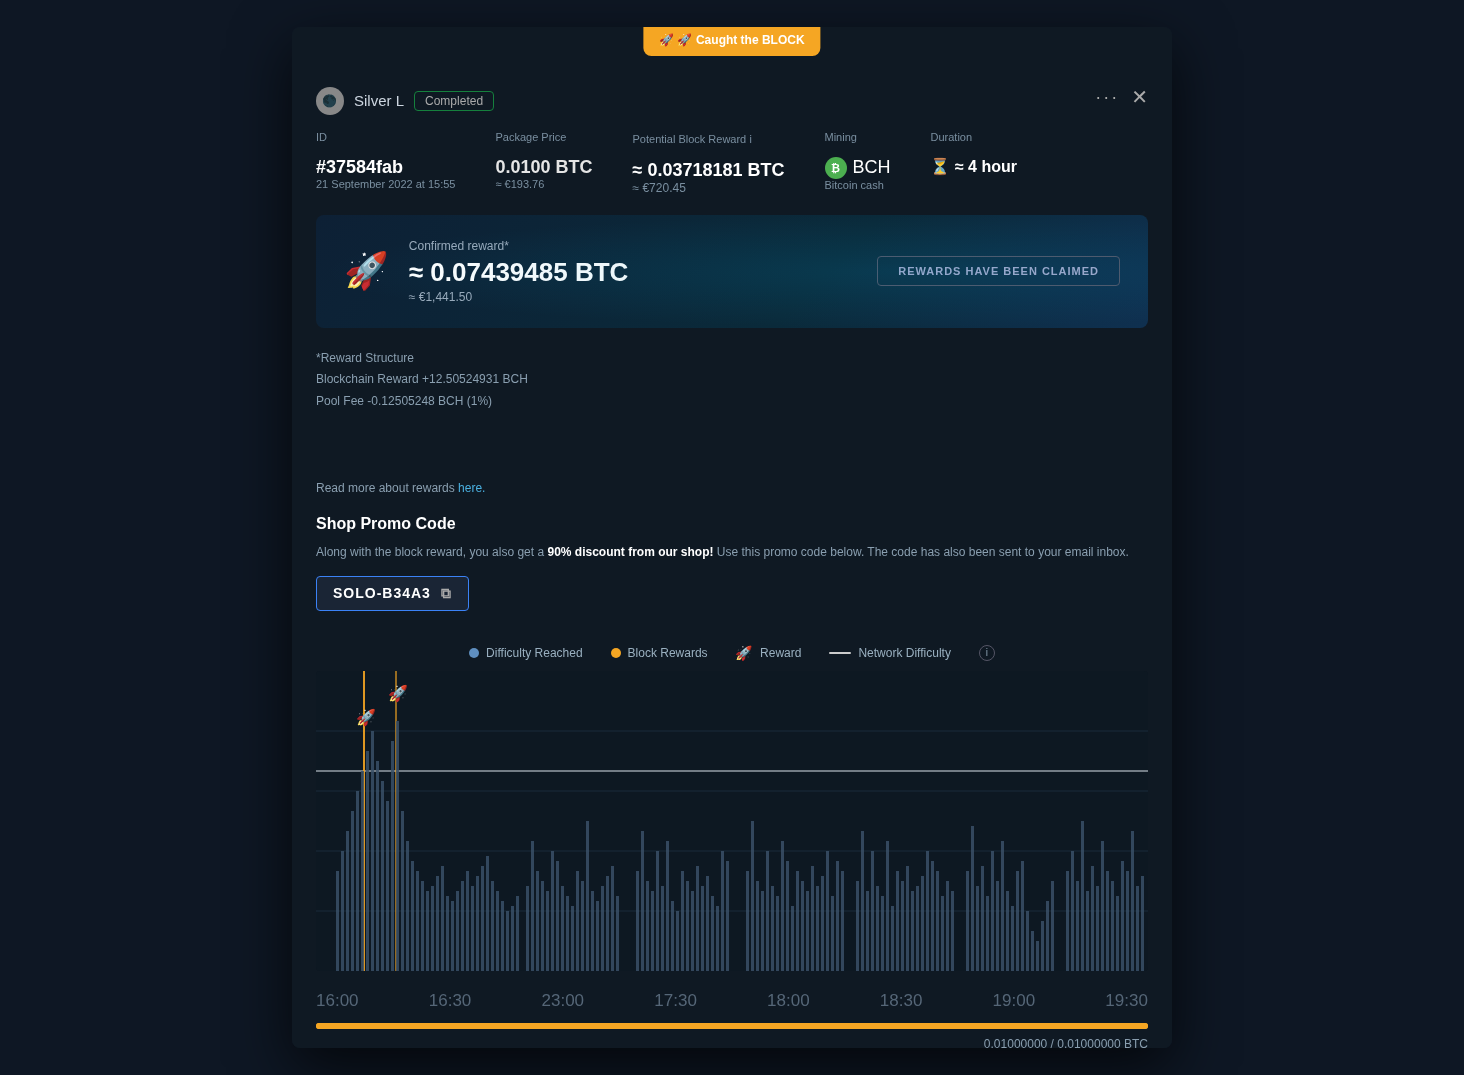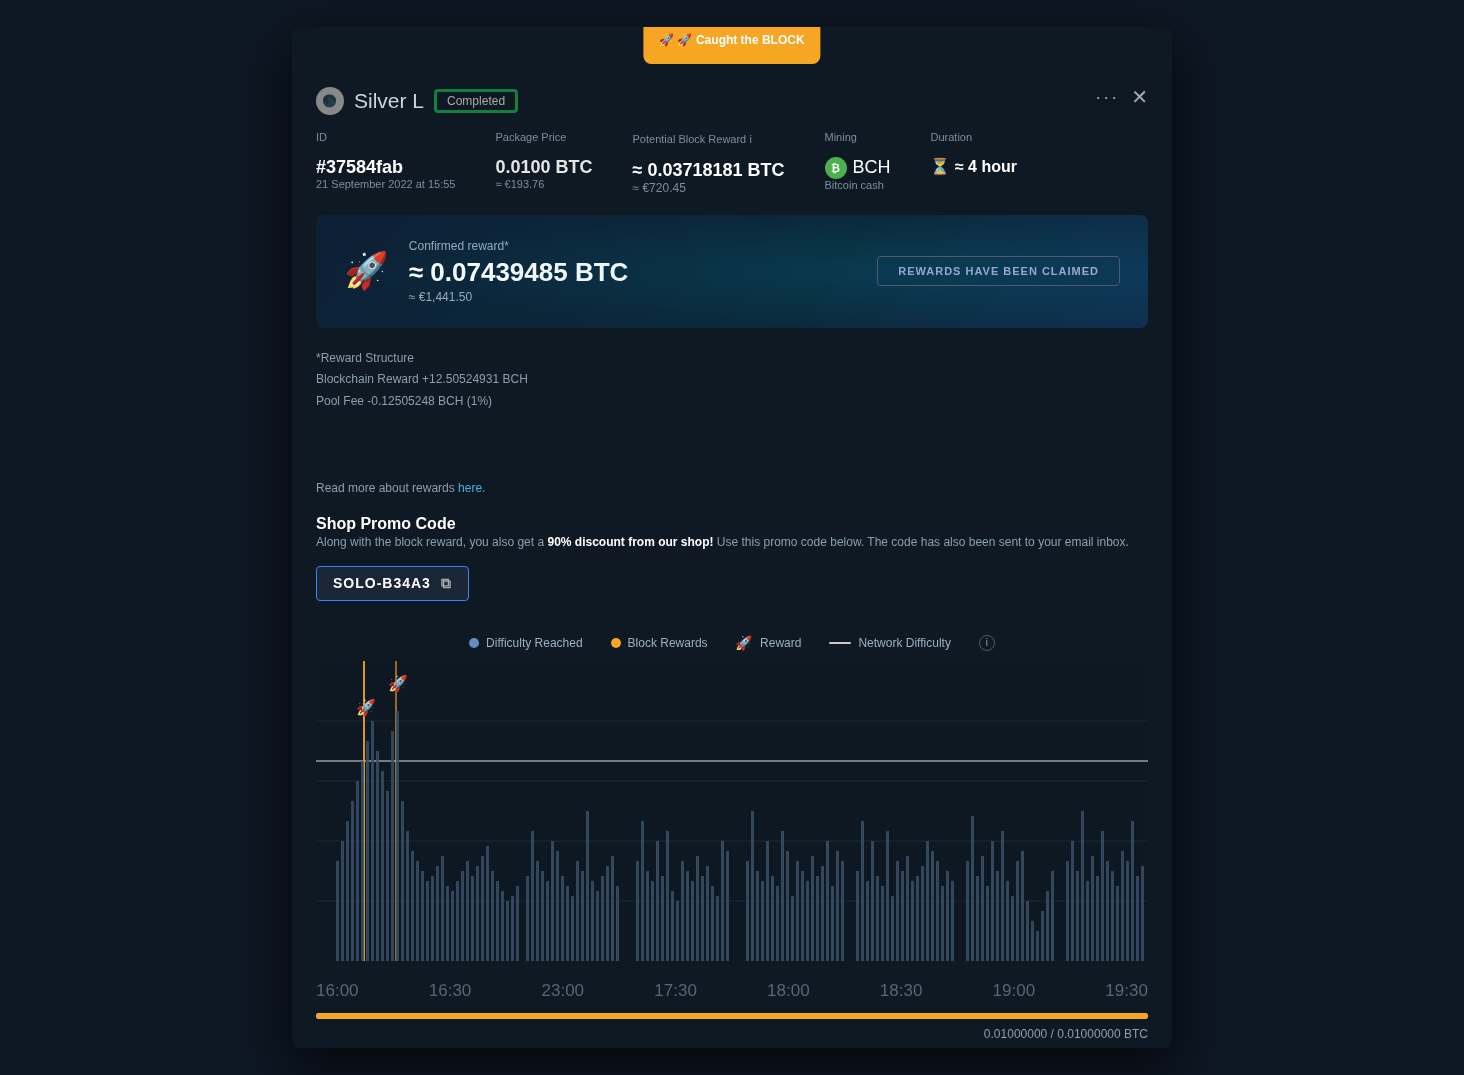--- a/index.html
+++ b/index.html
@@ -38,46 +38,46 @@
     }
     .caught-block-badge {
       position: absolute;
       top: 0;
       left: 50%;
       transform: translateX(-50%);
       background: #f5a623;
       color: #fff;
       font-size: 12px;
       font-weight: 700;
-      padding: 6px 16px 16px;
+      padding: 6px 16px 8px;
       border-radius: 0 0 8px 8px;
       text-align: center;
       line-height: 1.3;
     }
     .user-info {
       display: flex;
       align-items: center;
       gap: 10px;
       margin-top: 4px;
     }
     .avatar-circle {
       width: 28px; height: 28px;
       border-radius: 50%;
       background: #888;
       display: flex; align-items: center; justify-content: center;
       font-size: 12px;
     }
     .username {
-      font-size: 21px;
+      font-size: 15px;
       color: #cdd6e0;
       font-weight: 500;
     }
     .completed-badge {
       background: transparent;
-      border: 3px solid #15803d;
+      border: 1px solid #15803d;
       border-radius: 4px;
       padding: 2px 10px;
       font-size: 12px;
       color: #aaa;
     }
     .header-actions {
       display: flex;
       align-items: center;
       gap: 12px;
       margin-top: 4px;
@@ -229,20 +229,21 @@
       color: #4ab0e0;
       text-decoration: none;
     }
     .promo-section {
       padding: 0 24px 24px;
     }
     .promo-title {
       font-size: 16px;
       font-weight: 700;
       color: #fff;
+      margin-bottom: 10px;
     }
     .promo-desc {
       font-size: 12px;
       color: #8a9fb0;
       margin-bottom: 14px;
       line-height: 1.6;
     }
     .promo-desc strong { color: #fff; }
     .promo-code-box {
       display: inline-flex;

